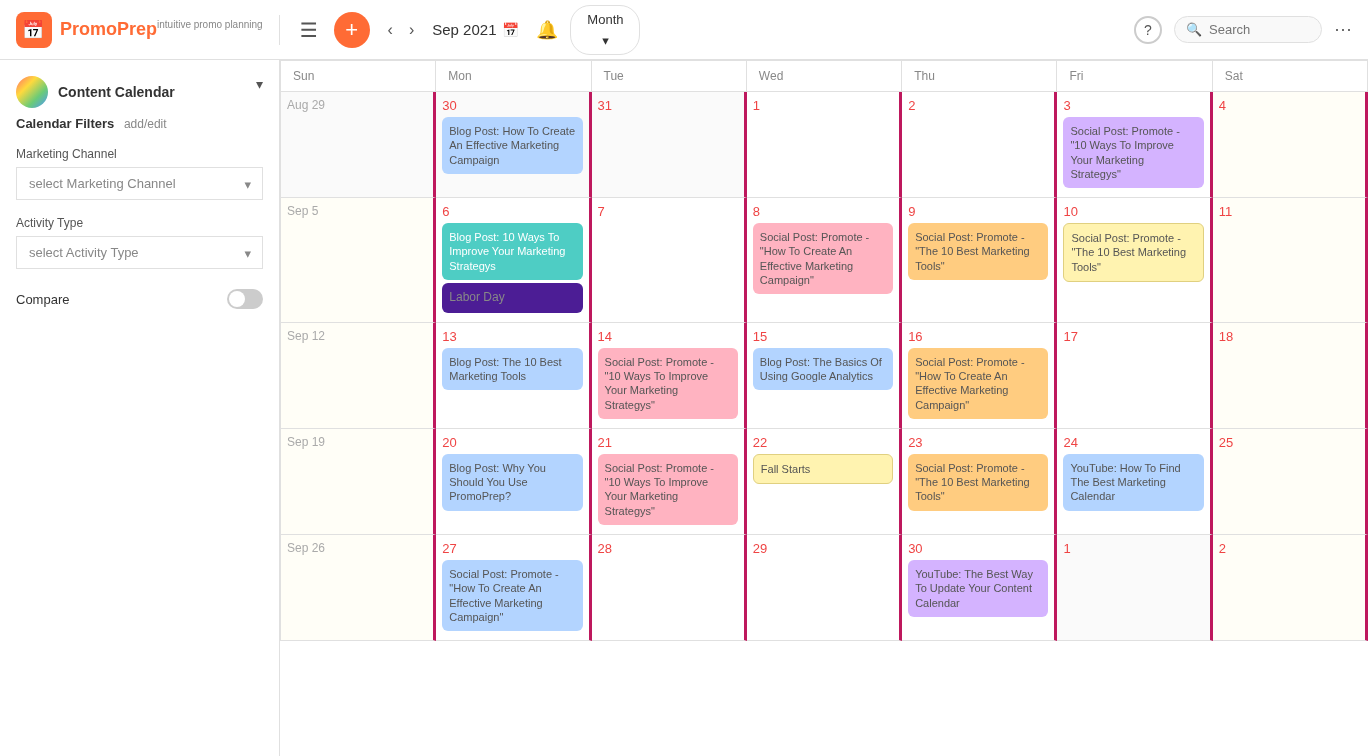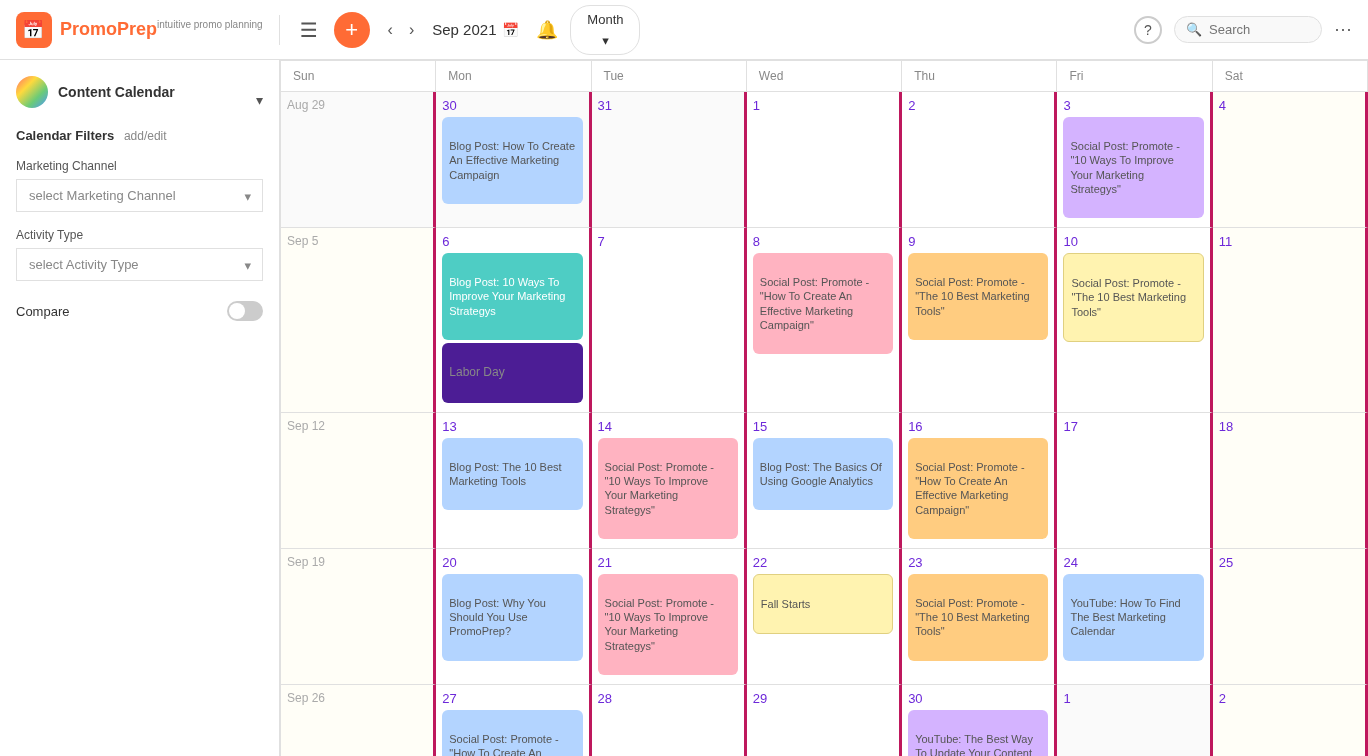--- a/index.html
+++ b/index.html
@@ -28,21 +28,21 @@
     .help-btn { width: 28px; height: 28px; border-radius: 50%; border: 2px solid #ccc; background: none; cursor: pointer; color: #555; font-size: 14px; display: flex; align-items: center; justify-content: center; }
     .search-box { display: flex; align-items: center; gap: 6px; border: 1px solid #e0e0e0; border-radius: 20px; padding: 5px 12px; background: #f9f9f9; }
     .search-box input { border: none; background: none; outline: none; font-size: 13px; width: 100px; }
     .more-btn { background: none; border: none; cursor: pointer; color: #555; font-size: 18px; }
 
     
     .main-layout { display: flex; flex: 1; overflow: hidden; }
 
     
     .sidebar { width: 280px; background: #fff; border-right: 1px solid #e0e0e0; padding: 16px; flex-shrink: 0; overflow-y: auto; }
-    .sidebar-header { display: flex; align-items: flex-end; justify-content: space-between; margin-bottom: 20px; }
+    .sidebar-header { display: flex; align-items: flex-start; justify-content: space-between; margin-bottom: 8px; }
     .sidebar-header-left { display: flex; align-items: center; gap: 10px; }
     .sidebar-icon { width: 32px; height: 32px; border-radius: 50%; background: linear-gradient(135deg, #ff6b6b, #ffd93d, #6bcb77, #4d96ff); display: flex; align-items: center; justify-content: center; }
     .sidebar-title { font-size: 14px; font-weight: 600; color: #333; }
     .sidebar-chevron { background: none; border: none; cursor: pointer; color: #555; font-size: 14px; }
     .filters-label { font-size: 13px; font-weight: 600; color: #333; margin-bottom: 4px; }
     .filters-edit { font-size: 12px; color: #888; cursor: pointer; margin-left: 6px; }
     .filter-section { margin-top: 16px; }
     .filter-label { font-size: 12px; color: #555; margin-bottom: 6px; font-weight: 500; }
     .filter-select-wrapper { position: relative; }
     .filter-select-wrapper select { width: 100%; padding: 8px 12px; border: 1px solid #e0e0e0; border-radius: 0; background: #fff; font-size: 13px; color: #888; cursor: pointer; appearance: none; -webkit-appearance: none; }
@@ -52,22 +52,22 @@
     .toggle { width: 36px; height: 20px; background: #ccc; border-radius: 10px; cursor: pointer; position: relative; }
     .toggle-knob { width: 16px; height: 16px; background: white; border-radius: 50%; position: absolute; top: 2px; left: 2px; transition: left 0.2s; }
 
     
     .calendar-area { flex: 1; overflow-y: auto; background: #fff; }
     .calendar-grid { display: grid; grid-template-columns: repeat(7, 1fr); border-left: 1px solid #e0e0e0; border-top: 1px solid #e0e0e0; }
     .day-header { background: #fff; border-right: 1px solid #e0e0e0; border-bottom: 1px solid #e0e0e0; padding: 8px 12px; font-size: 12px; color: #888; font-weight: 500; text-align: left; }
     .day-cell { border-right: 3px solid #be185d; border-bottom: 1px solid #e0e0e0; padding: 6px; min-height: 100px; vertical-align: top; background: #fff; position: relative; }
     .day-cell.other-month { background: #fafafa; }
     .day-cell.weekend { background: #fffef7; }
-    .day-number { font-size: 13px; color: #6d28d9; font-weight: 500; margin-bottom: 4px; }
-    .event { border-radius: 6px; padding: 22px 7px; font-size: 11px; line-height: 1.3; margin-bottom: 3px; cursor: pointer; }
+    .day-number { font-size: 13px; color: #ef4444; font-weight: 500; margin-bottom: 4px; }
+    .event { border-radius: 6px; padding: 7px 7px; font-size: 11px; line-height: 1.3; margin-bottom: 3px; cursor: pointer; }
     .event-green { background: #4ecdc4; color: #fff; }
     .event-pink { background: #ffb3c1; color: #555; }
     .event-blue { background: #b3d4ff; color: #555; }
     .event-orange { background: #ffcc80; color: #555; }
     .event-purple { background: #d4b3ff; color: #555; }
     .event-yellow { background: #fff3b0; color: #555; border: 1px solid #e0d080; }
     .event-gray { background: #4c1d95; color: #888; font-size: 12px; }
     .week-label { font-size: 12px; color: #aaa; margin-bottom: 2px; }
   </style>
 </head>

